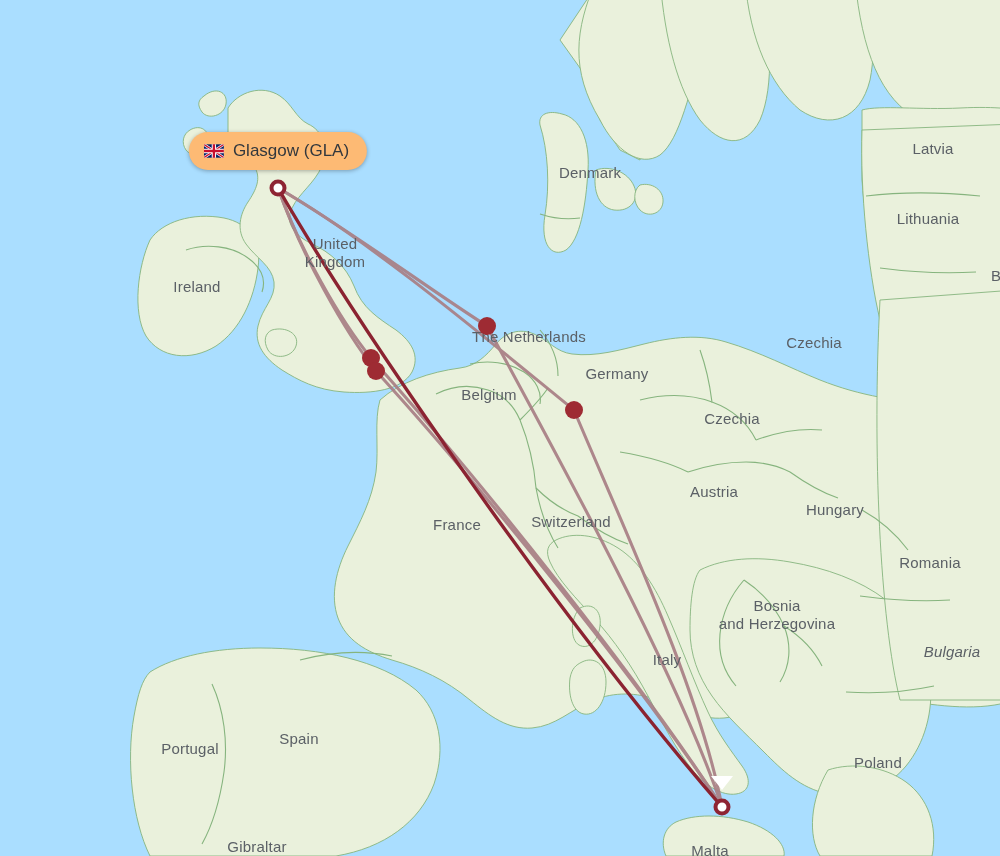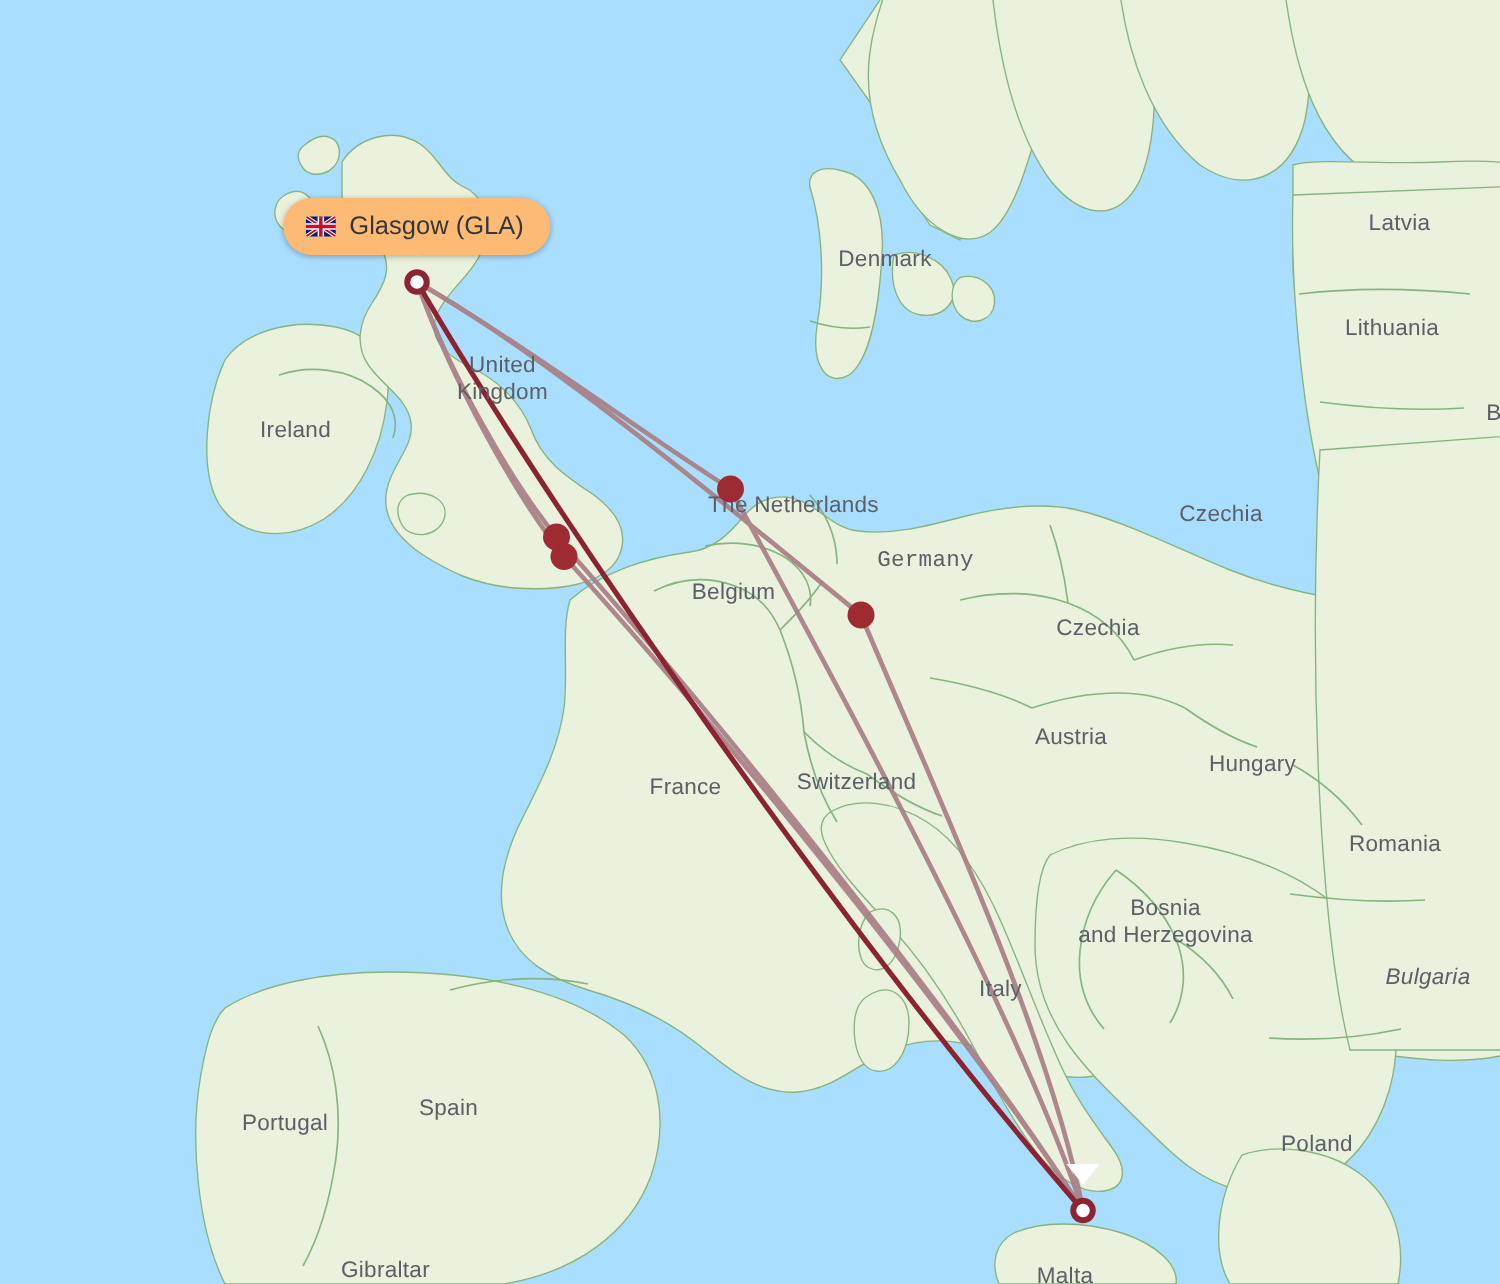--- a/index.html
+++ b/index.html
@@ -220,21 +220,21 @@
 
   <div class="country-label" style="left:590px;  top:173px;">Denmark</div>
   <div class="country-label" style="left:933px;  top:149px;">Latvia</div>
   <div class="country-label" style="left:928px;  top:219px;">Lithuania</div>
   <div class="country-label" style="left:996px;  top:276px;">B</div>
   <div class="country-label" style="left:197px;  top:287px;">Ireland</div>
   <div class="country-label" style="left:335px;  top:253px;">United
 Kingdom</div>
   <div class="country-label" style="left:529px;  top:337px;">The Netherlands</div>
   <div class="country-label" style="left:814px;  top:343px;">Czechia</div>
-  <div class="country-label" style="left:617px;  top:374px;font-family:Liberation Mono, monospace;">Germany</div>
+  <div class="country-label" style="left:617px;  top:374px;">Germany</div>
   <div class="country-label" style="left:489px;  top:395px;">Belgium</div>
   <div class="country-label" style="left:732px;  top:419px;">Czechia</div>
   <div class="country-label" style="left:714px;  top:492px;">Austria</div>
   <div class="country-label" style="left:835px;  top:510px;">Hungary</div>
   <div class="country-label" style="left:571px;  top:522px;">Switzerland</div>
   <div class="country-label" style="left:428px;  top:525px;margin-left:29px;">France</div>
   <div class="country-label" style="left:930px;  top:563px;">Romania</div>
   <div class="country-label" style="left:777px;  top:615px;">Bosnia
 and Herzegovina</div>
   <div class="country-label" style="left:952px;  top:652px;font-style:italic;">Bulgaria</div>

